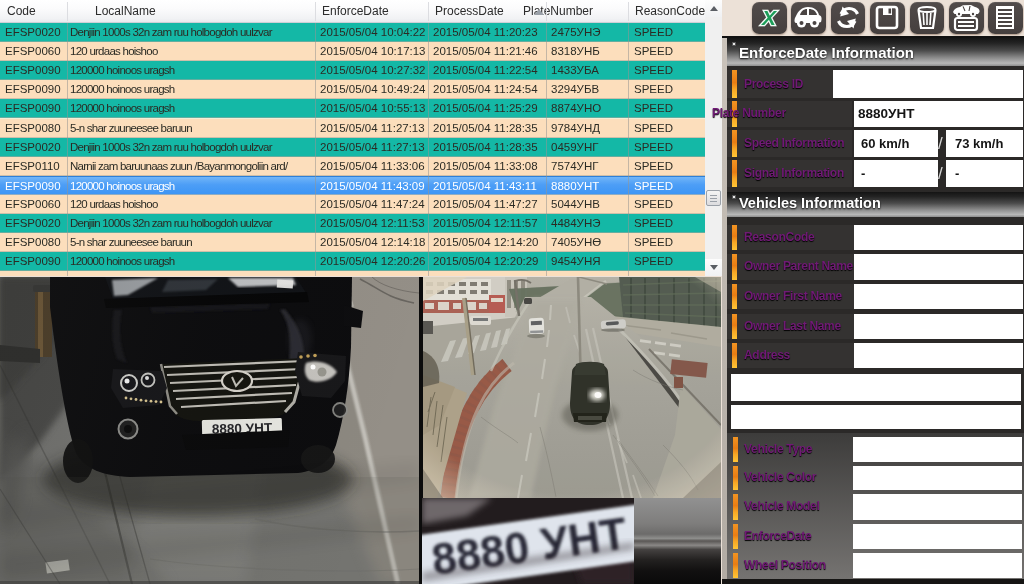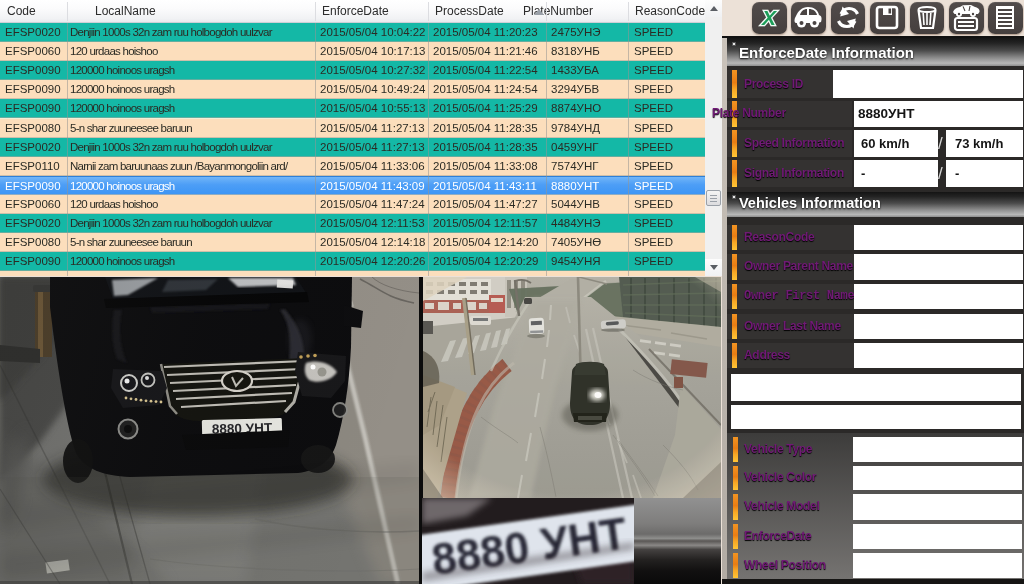--- a/index.html
+++ b/index.html
@@ -279,21 +279,21 @@
 <div class="labcell stripes" style="left:727px;top:225px;width:126.5px;height:24.5px;"></div>
     <div class="obar" style="left:732px;top:225px;height:24.5px;"></div>
     <div class="lab" style="left:744px;top:229.8px;">ReasonCode</div>
     <div class="wfield" style="left:853.5px;top:225px;width:169.5px;height:24.5px;"></div>
 <div class="labcell stripes" style="left:727px;top:254px;width:126.5px;height:25.5px;"></div>
     <div class="obar" style="left:732px;top:254px;height:25.5px;"></div>
     <div class="lab" style="left:744px;top:259.2px;">Owner Parent Name</div>
     <div class="wfield" style="left:853.5px;top:254px;width:169.5px;height:25.5px;"></div>
 <div class="labcell stripes" style="left:727px;top:283.5px;width:126.5px;height:25.5px;"></div>
     <div class="obar" style="left:732px;top:283.5px;height:25.5px;"></div>
-    <div class="lab" style="left:744px;top:288.8px;font-family:Liberation Mono, monospace;">Owner First Name</div>
+    <div class="lab" style="left:744px;top:288.8px;">Owner First Name</div>
     <div class="wfield" style="left:853.5px;top:283.5px;width:169.5px;height:25.5px;"></div>
 <div class="labcell stripes" style="left:727px;top:313.5px;width:126.5px;height:25px;"></div>
     <div class="obar" style="left:732px;top:313.5px;height:25px;"></div>
     <div class="lab" style="left:744px;top:318.5px;">Owner Last Name</div>
     <div class="wfield" style="left:853.5px;top:313.5px;width:169.5px;height:25px;"></div>
 <div class="labcell stripes" style="left:727px;top:343px;width:126.5px;height:25px;"></div>
     <div class="obar" style="left:732px;top:343px;height:25px;"></div>
     <div class="lab" style="left:744px;top:348.0px;">Address</div>
     <div class="wfield" style="left:853.5px;top:343px;width:169.5px;height:25px;"></div>
 <div class="wfield" style="left:731px;top:373.5px;width:290px;height:27px;"></div>

